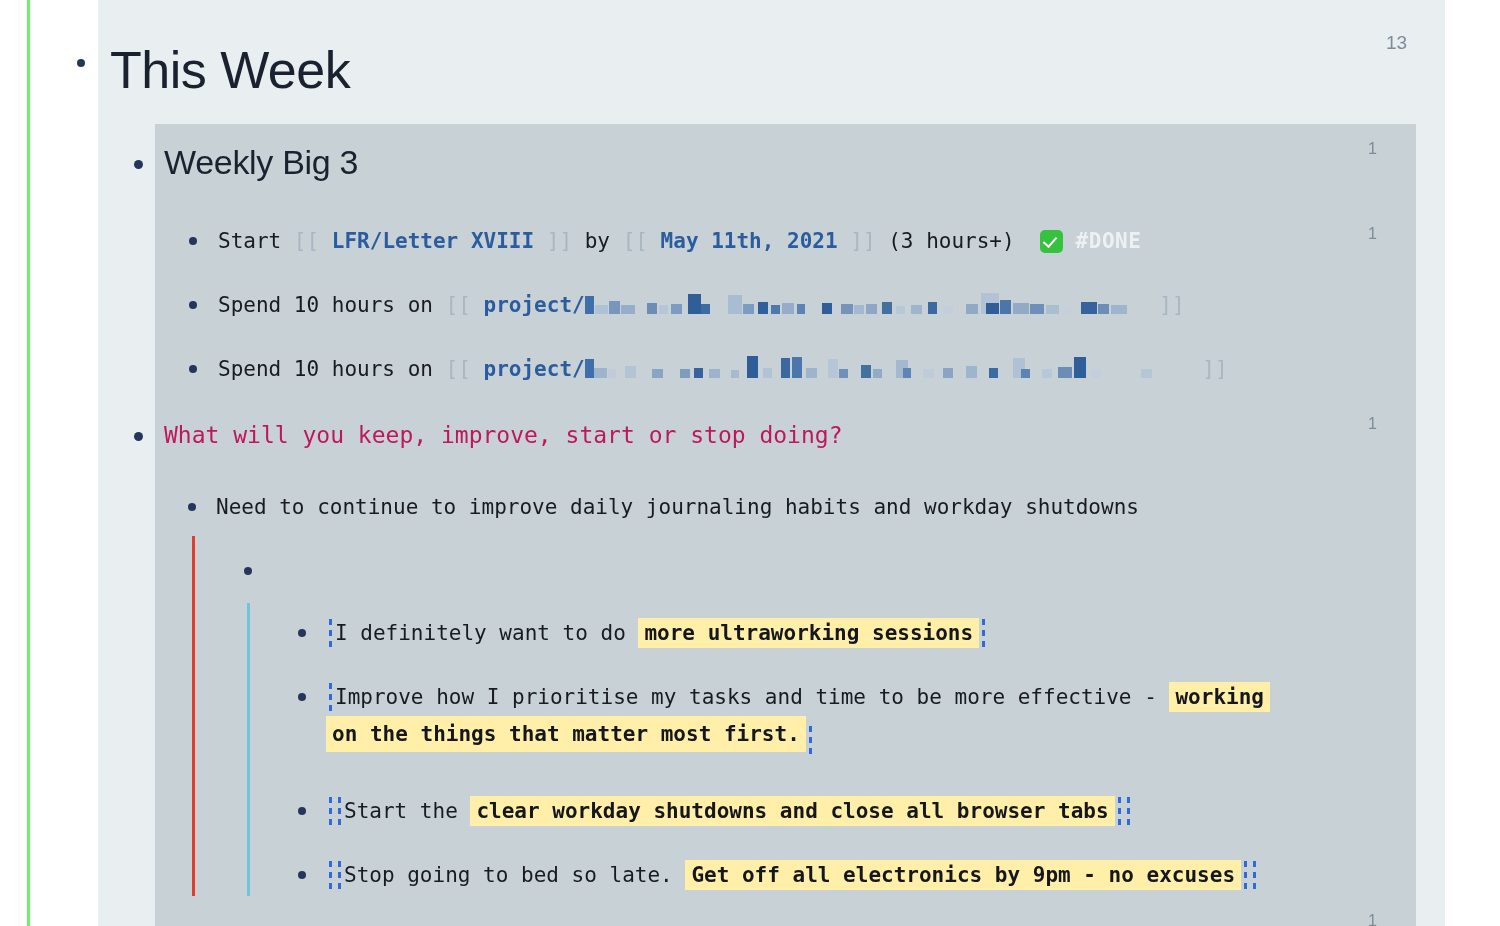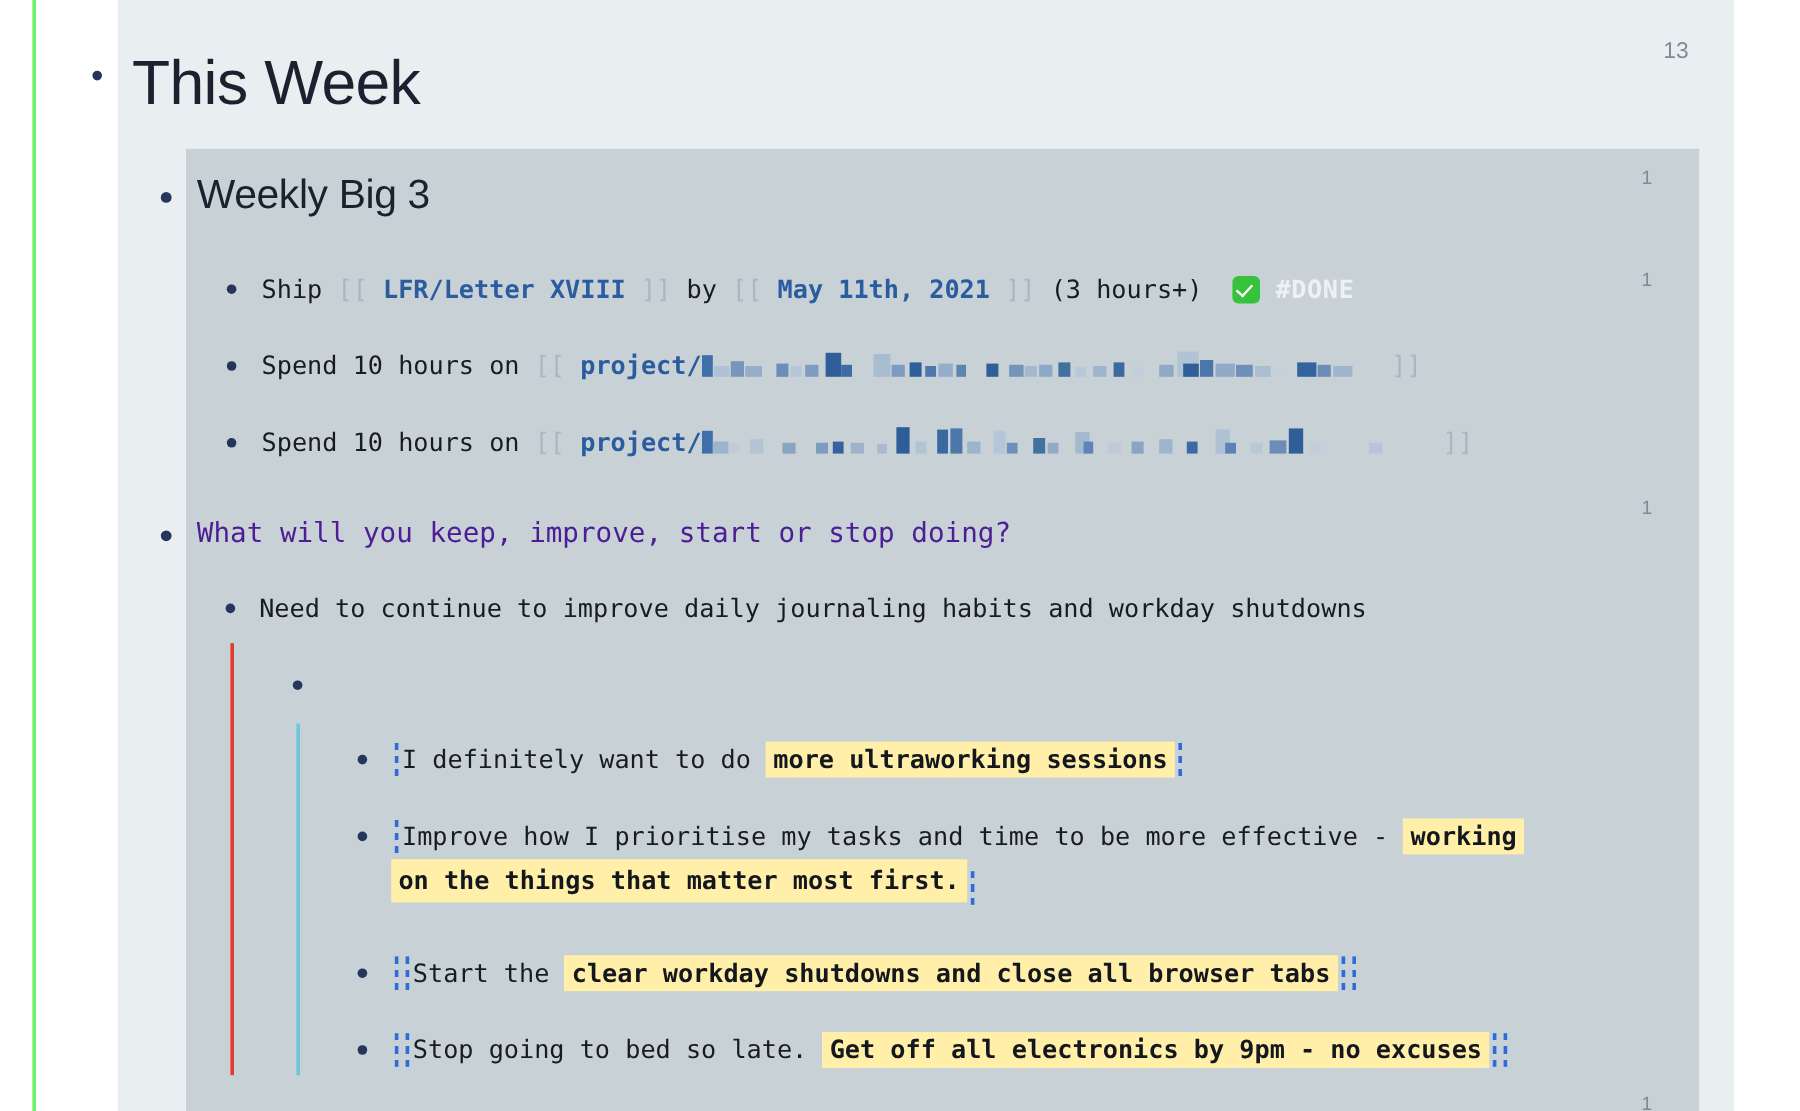--- a/index.html
+++ b/index.html
@@ -129,21 +129,21 @@
     background: #26355B;
   }
 
   .brk { color: #A9B7C2; }
   .ref { color: #2B5C9E; font-weight: bold; }
   .tag-done {
     color: #EDF1F3;
     font-weight: bold;
     letter-spacing: 0.5px;
   }
-  .muted-q { color: #4c1d95; margin-top: 10px; }
+  .muted-q { color: #be185d; }
 
   
   .redact {
     display: inline-block;
     vertical-align: middle;
     height: 20px;
     position: relative;
     top: -2px;
   }
   .pxl {
@@ -227,21 +227,21 @@
 <div id="count-13">13</div>
 
 <div id="weekly-big3-row">
   <span class="bullet-dot" id="weekly-big3-bullet"></span>
   <div id="weekly-big3-title">Weekly Big 3</div>
 </div>
 <div class="count-right" id="count-b3">1</div>
 
 <div class="line" style="left:218px; top:226px;">
   <span class="lvl-dot" style="left:-29px; top:11px;"></span>
-  <span>Ship </span><span class="brk">[[</span>&nbsp;<span class="ref">LFR/Letter XVIII</span>&nbsp;<span class="brk">]]</span><span> by </span><span class="brk">[[</span>&nbsp;<span class="ref">May 11th, 2021</span>&nbsp;<span class="brk">]]</span><span> (3 hours+)</span>&nbsp;&nbsp;<span class="check-badge"></span>&nbsp;<span class="tag-done">#DONE</span>
+  <span>Start </span><span class="brk">[[</span>&nbsp;<span class="ref">LFR/Letter XVIII</span>&nbsp;<span class="brk">]]</span><span> by </span><span class="brk">[[</span>&nbsp;<span class="ref">May 11th, 2021</span>&nbsp;<span class="brk">]]</span><span> (3 hours+)</span>&nbsp;&nbsp;<span class="check-badge"></span>&nbsp;<span class="tag-done">#DONE</span>
 </div>
 <div class="count-right" id="count-ship">1</div>
 
 <div class="line" style="left:218px; top:290px;">
   <span class="lvl-dot" style="left:-29px; top:11px;"></span>
   <span>Spend 10 hours on </span><span class="brk">[[</span>&nbsp;<span class="ref">project/</span><span class="redact" style="width:562px;">
     <span class="pxl" style="left:0px;   width:9px;  height:18px; background:#3E6FA8;"></span>
     <span class="pxl" style="left:10px;  width:13px; height:9px;  background:#AFC1D4;"></span>
     <span class="pxl" style="left:24px;  width:11px; height:13px; background:#7895BB;"></span>
     <span class="pxl" style="left:36px;  width:14px; height:9px;  background:#97AECA;"></span>

